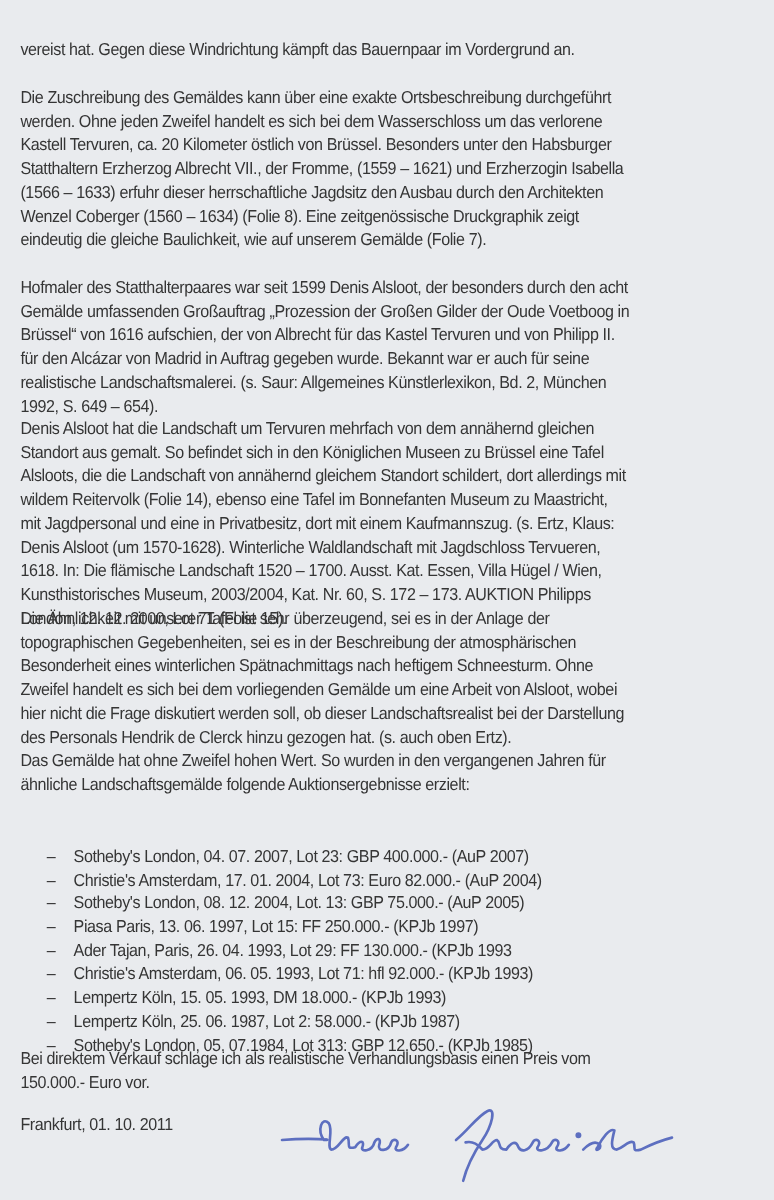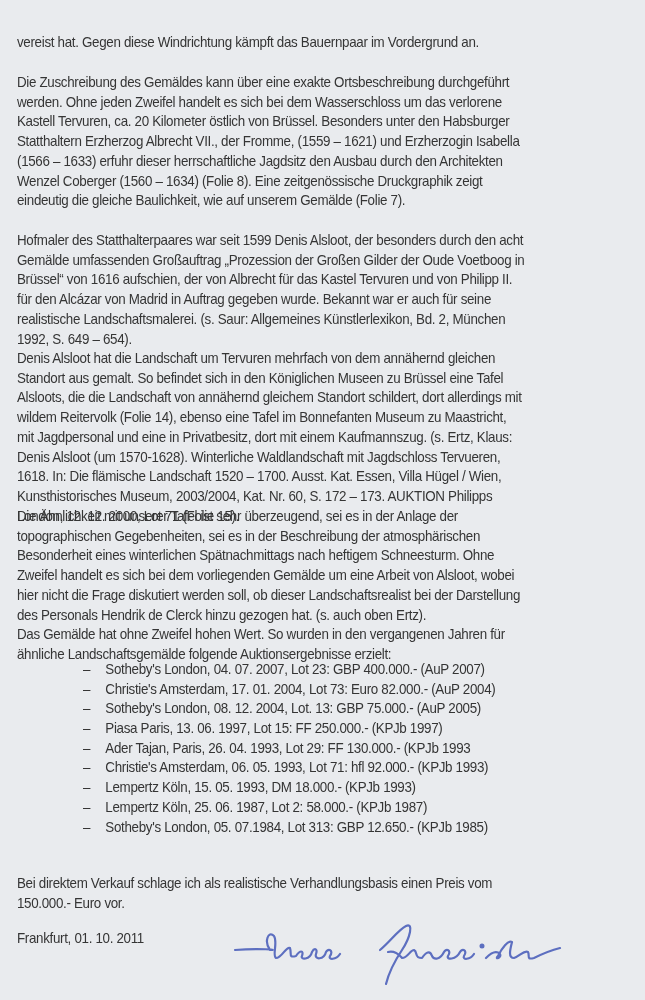--- a/index.html
+++ b/index.html
@@ -12,21 +12,21 @@
   }
   .page { position: absolute; left: 17px; top: 0; width: 625px; }
   .para {
     position: absolute; left: 0;
     font-size: 14.4px; line-height: 19.7px;
     letter-spacing: -0.35px;
     transform: scaleX(0.93); transform-origin: left top;
     white-space: nowrap;
   }
   .para .ln { display: block; }
-  .list { position: absolute; left: 22px; top: 660px; margin-left: 44px; }
+  .list { position: absolute; left: 22px; top: 705px; }
   .li {
     display: block; height: 19.7px;
     font-size: 14.4px; line-height: 19.7px; letter-spacing: -0.35px;
     transform: scaleX(0.93); transform-origin: left top; white-space: nowrap;
   }
   .dash { display: inline-block; width: 24px; }
   .sig { position: absolute; left: 230px; top: 920px; }
 </style>
 </head>
 <body>

